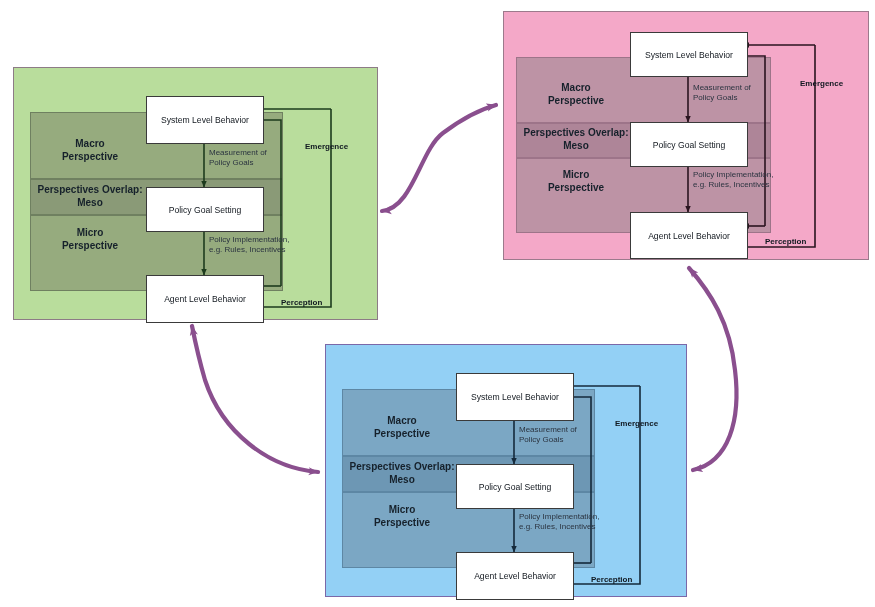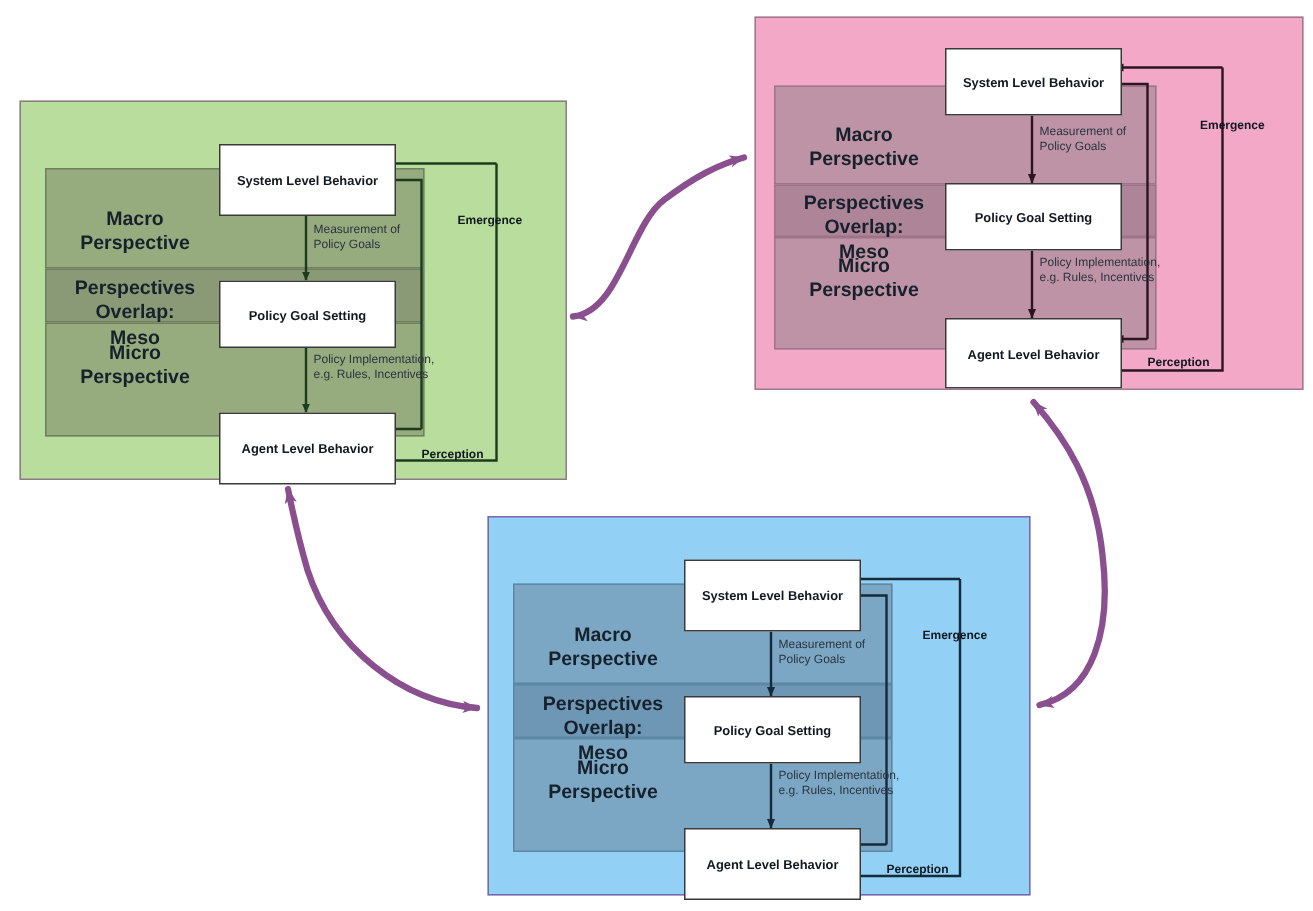--- a/index.html
+++ b/index.html
@@ -18,26 +18,26 @@
   .green .band-meso {background:#8a9a77;border:1px solid #6f8060;}
   .green .band-micro{background:#96ab7e;border:1px solid #6f8060;}
   .pink  .band-macro{background:#bd93a5;border:1px solid #9d7489;}
   .pink  .band-meso {background:#ae8598;border:1px solid #9d7489;}
   .pink  .band-micro{background:#bd93a5;border:1px solid #9d7489;}
   .blue  .band-macro{background:#7ba7c4;border:1px solid #5d87a4;}
   .blue  .band-meso {background:#6d97b4;border:1px solid #5d87a4;}
   .blue  .band-micro{background:#7ba7c4;border:1px solid #5d87a4;}
 
   .band-label{position:absolute;left:0;right:0;text-align:center;
-     font-size:13px;font-weight:bold;color:#16212b;line-height:1.25;}
+     font-size:10px;font-weight:bold;color:#16212b;line-height:1.25;}
 
   .node{position:absolute;box-sizing:border-box;background:#ffffff;
      border:1.2px solid #3a3a3a;display:flex;align-items:center;
      justify-content:center;text-align:center;font-size:8.6px;
-     font-weight:bold;color:#12181f;}
+     font-weight:normal;color:#12181f;}
 
   .edgelabel{position:absolute;font-size:8px;color:#2b3440;line-height:1.3;white-space:nowrap;}
   .edgelabel.bold{font-weight:bold;color:#101820;margin-top:36px;}
 
   svg.wires{position:absolute;inset:0;overflow:visible;pointer-events:none;}
   svg.links{position:absolute;left:0;top:0;width:875px;height:607px;overflow:visible;pointer-events:none;}
 </style>
 </head>
 <body>
 

